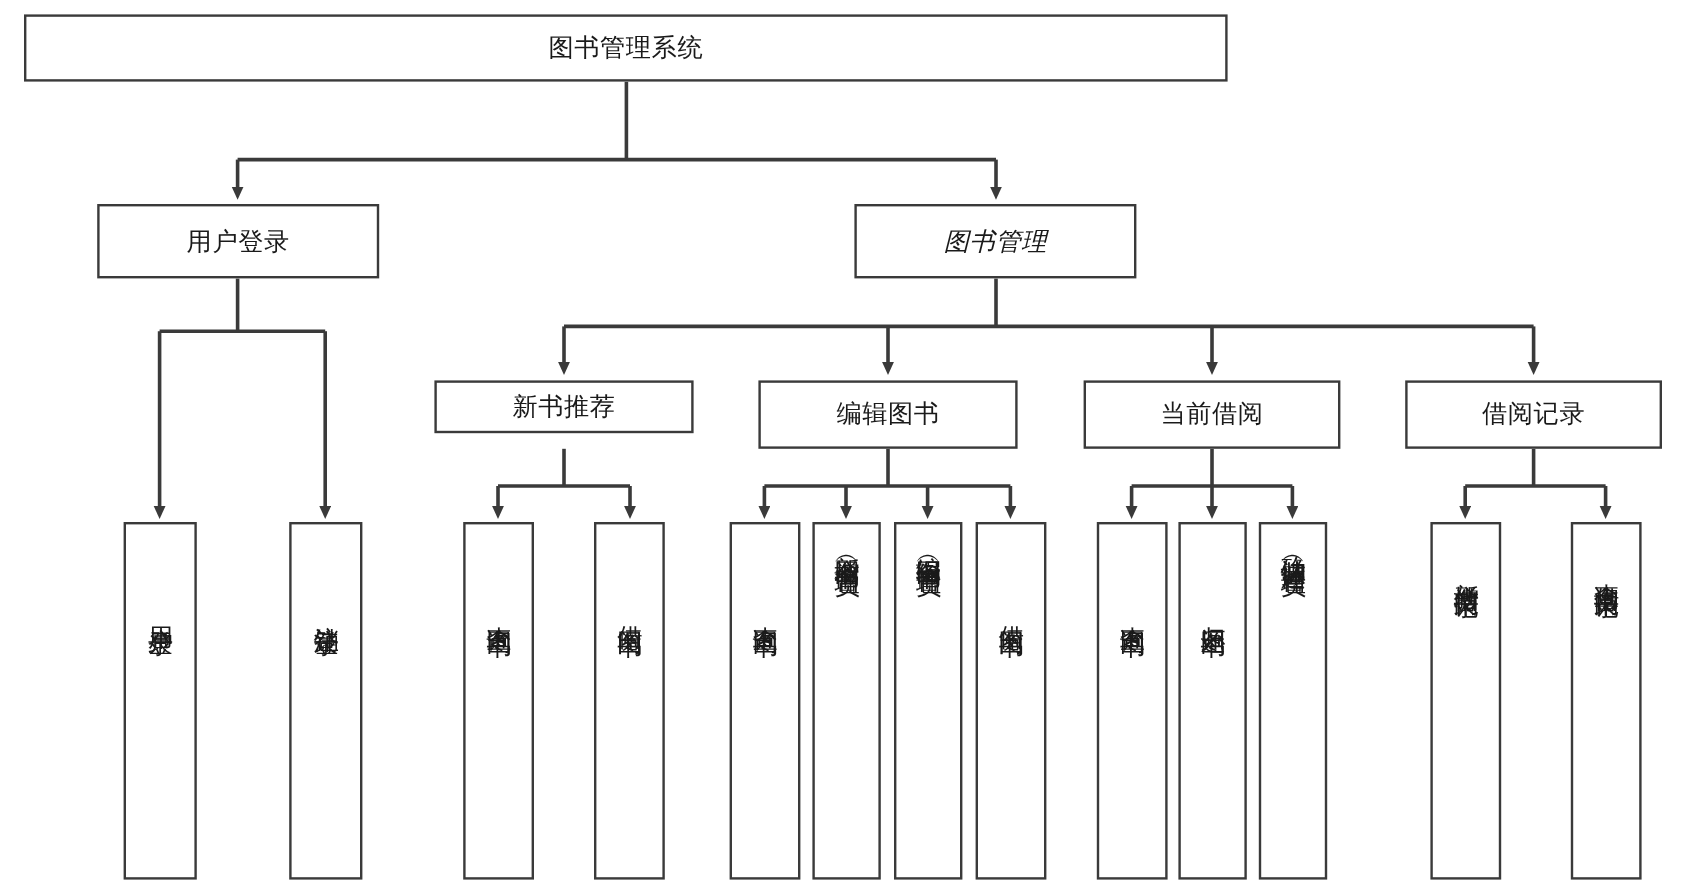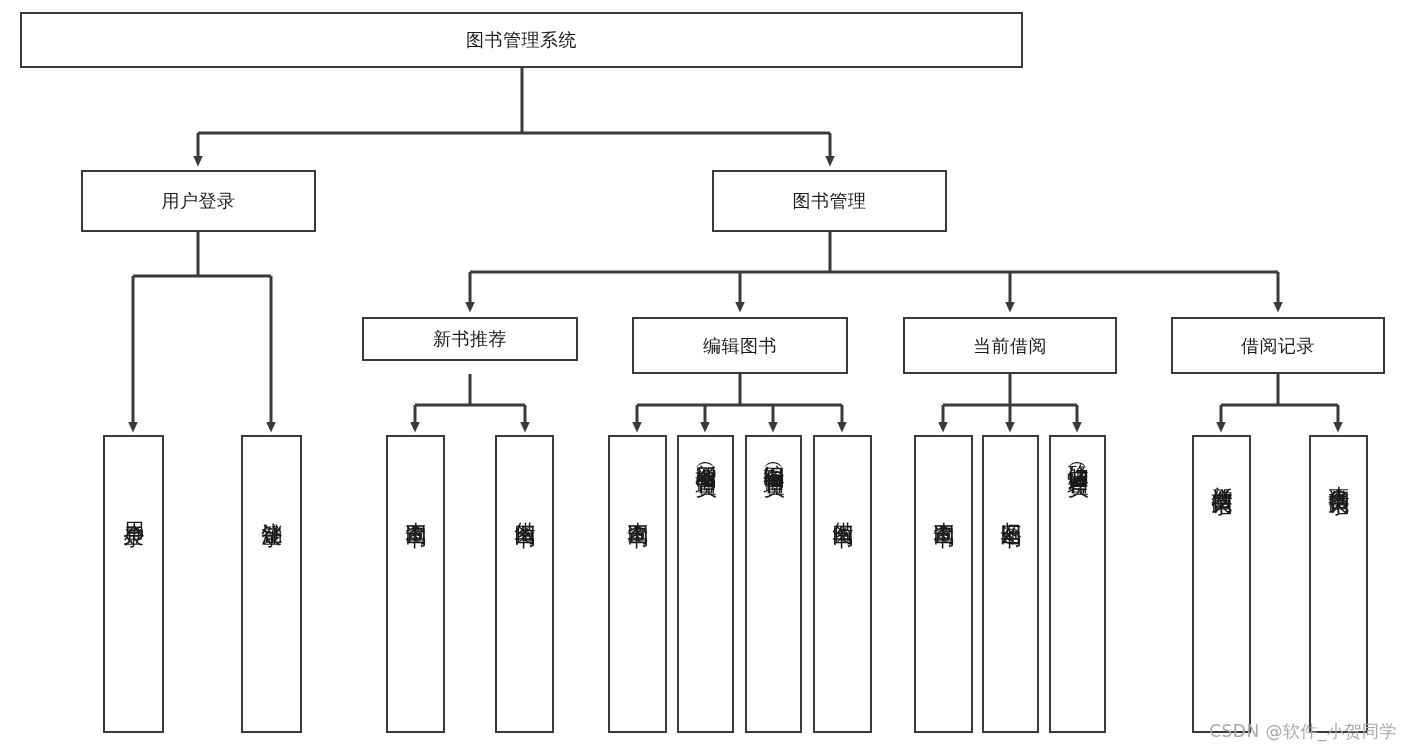--- a/index.html
+++ b/index.html
@@ -35,21 +35,21 @@
     align-items: center;
     justify-content: center;
     color: #1a1a1a;
   }
   .node-label {
     color: #1a1a1a;
     line-height: 1.18;
     white-space: nowrap;
   }
   .node-h .node-label {
-    font-size: 18px;
+    font-size: 21px;
     letter-spacing: 0.5px;
   }
   .node-v {
     align-items: flex-start;
     justify-content: center;
     padding-top: 0;
   }
   .node-v .node-label {
     writing-mode: vertical-rl;
     text-orientation: upright;
@@ -123,21 +123,21 @@
     </g>
   </svg>
 
   <div class="node-box node-h" style="left:20px; top:12px; width:1003px; height:56px;">
     <span class="node-label">图书管理系统</span>
   </div>
 
   <div class="node-box node-h" style="left:81px; top:170px; width:235px; height:62px;">
     <span class="node-label">用户登录</span>
   </div>
-  <div class="node-box node-h" style="left:712px; top:170px; width:235px; height:62px;">
+  <div class="node-box node-h" style="left:712px; top:170px; width:235px; height:62px;font-style:italic;">
     <span class="node-label">图书管理</span>
   </div>
 
   <div class="node-box node-h" style="left:362px; top:317px; width:216px; height:44px;">
     <span class="node-label">新书推荐</span>
   </div>
   <div class="node-box node-h" style="left:632px; top:317px; width:216px; height:57px;">
     <span class="node-label">编辑图书</span>
   </div>
   <div class="node-box node-h" style="left:1171px; top:317px; width:214px; height:57px;">
@@ -184,14 +184,13 @@
     <span class="node-label">确认归还（管理员）</span>
   </div>
 
   <div class="node-box node-v" style="left:1192px; top:435px; width:59px; height:298px; padding-top:32px;">
     <span class="node-label">新增借阅记录</span>
   </div>
   <div class="node-box node-v" style="left:1309px; top:435px; width:59px; height:298px; padding-top:32px;">
     <span class="node-label">查询借阅记录</span>
   </div>
 
-  <div class="watermark">CSDN @软件_小贺同学</div>
 </div>
 
 </body></html>

